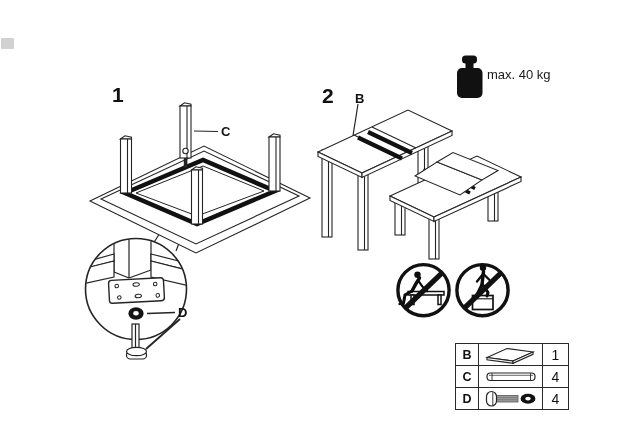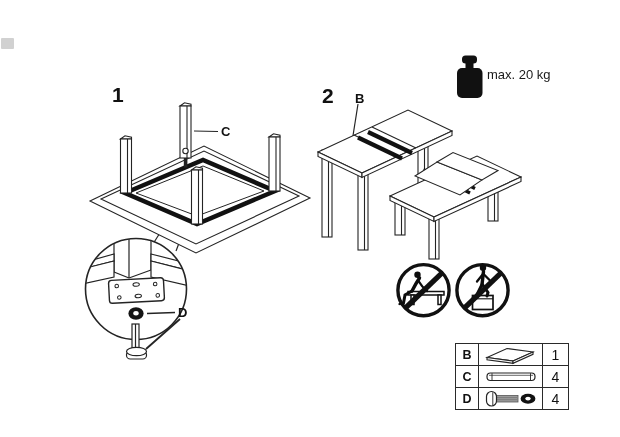--- a/index.html
+++ b/index.html
@@ -207,21 +207,21 @@
       </g>
       <line x1="500.8" y1="273.2" x2="465" y2="307.5" stroke="#111" stroke-width="5.2"></line>
     </g>
   </svg>
 
   <span class="abs step-number" style="left:112px;top:84px;">1</span>
   <span class="abs step-number" style="left:322px;top:85px;">2</span>
   <span class="abs part-label" style="left:221px;top:125px;">C</span>
   <span class="abs part-label" style="left:355px;top:92px;">B</span>
   <span class="abs part-label" style="left:178px;top:306px;">D</span>
-  <span class="abs weight-label" style="left:487px;top:68px;">max. 20 kg</span>
+  <span class="abs weight-label" style="left:487px;top:68px;">max. 40 kg</span>
 
   <table class="parts">
     <tbody>
         <tr>
       <td class="pletter">B</td>
       <td class="picon">
         <svg width="60" height="21" viewBox="0 0 60 21">
           <g stroke="#242424" stroke-width="1.1" fill="#ffffff">
             <polygon points="6,13.5 26,4.5 52,8 32,17"></polygon>
             <polygon points="6,13.5 32,17 32,19.3 6,15.8"></polygon>

